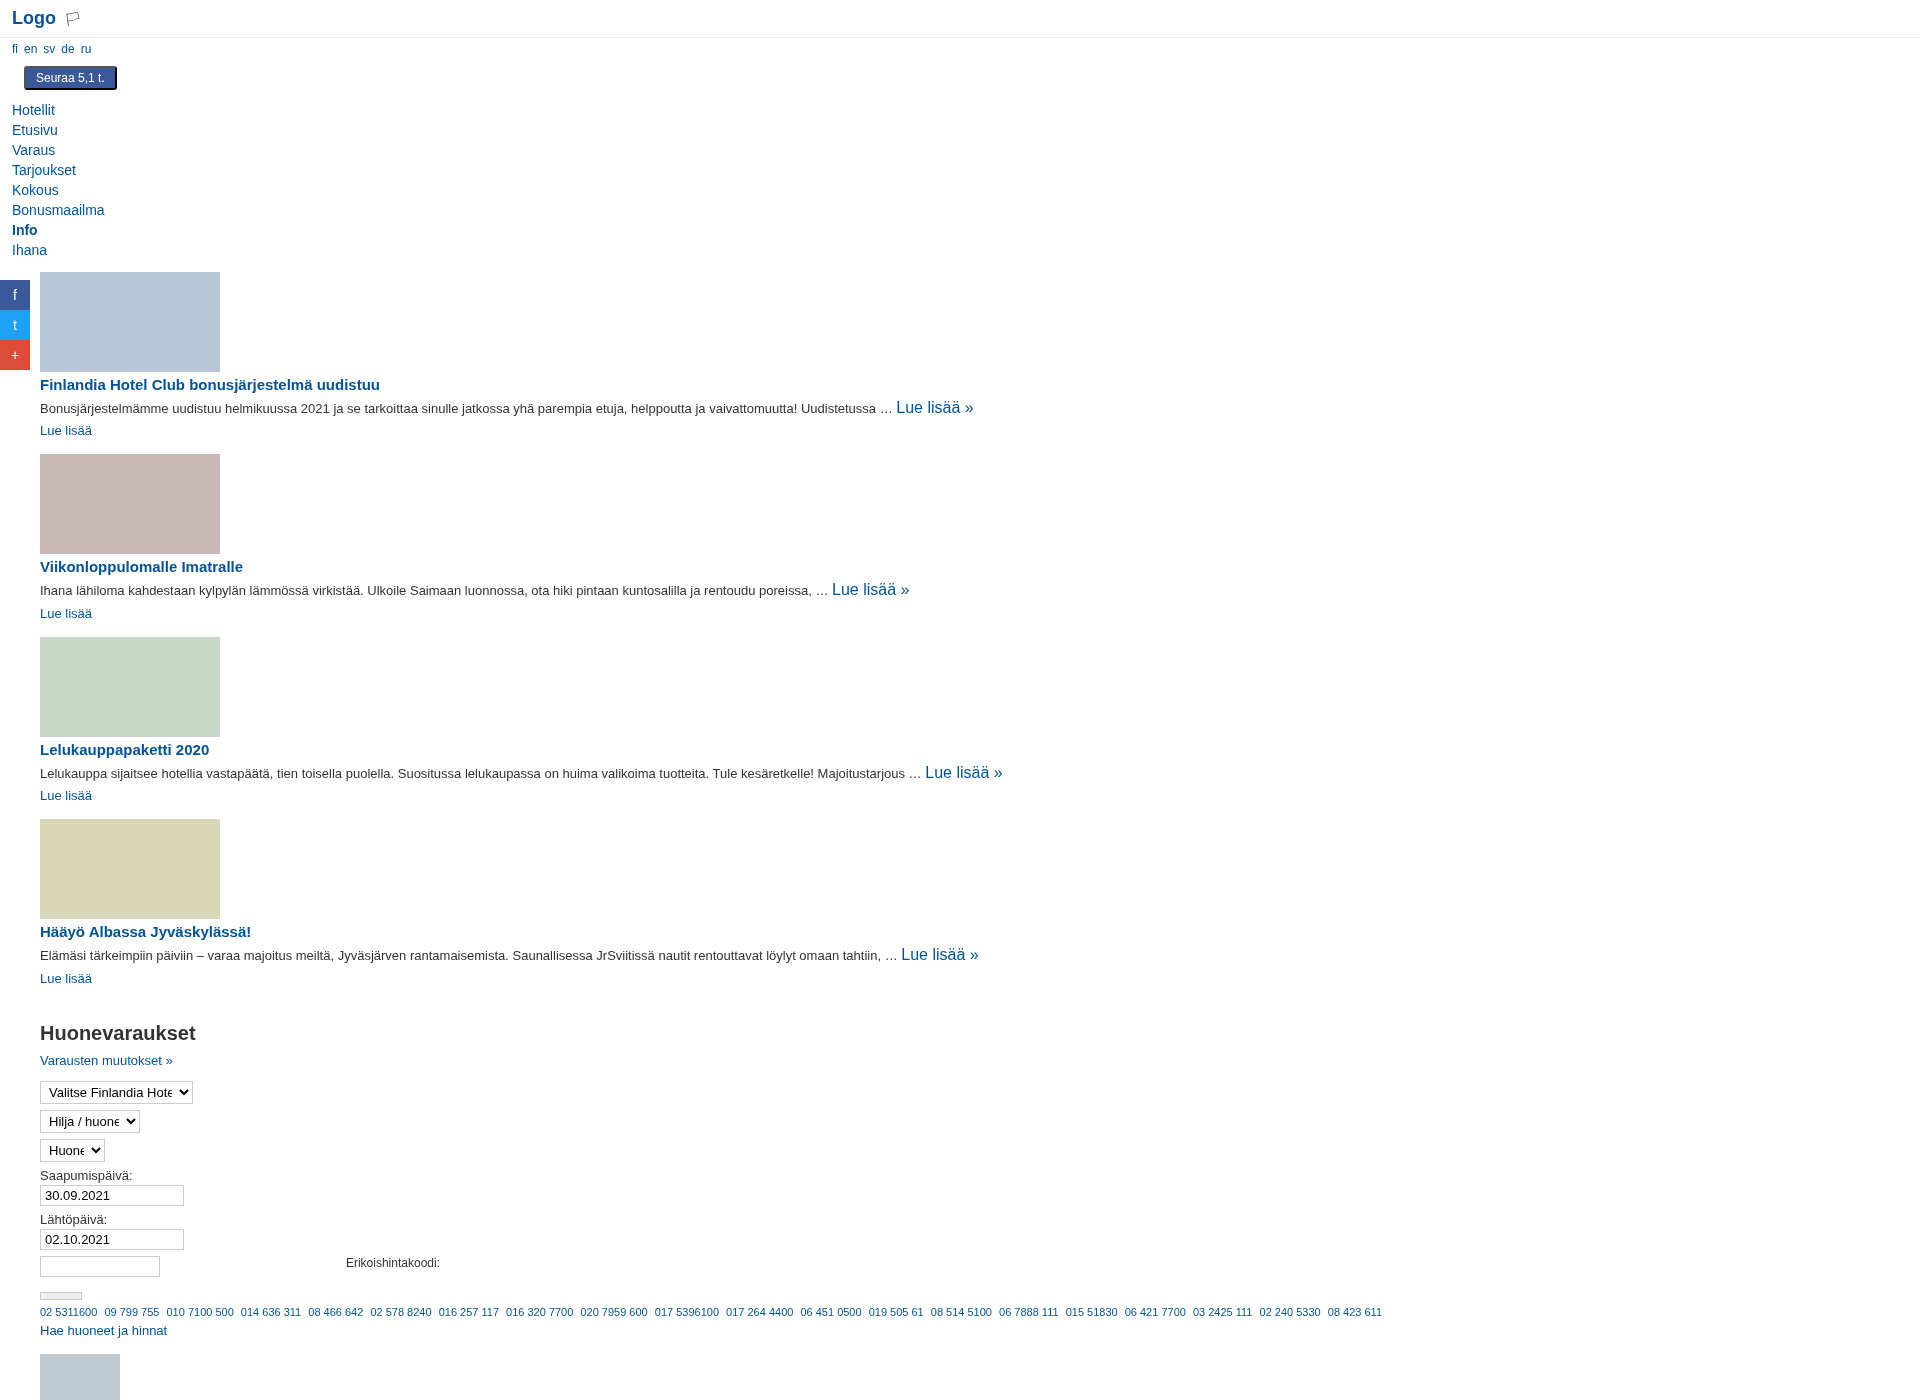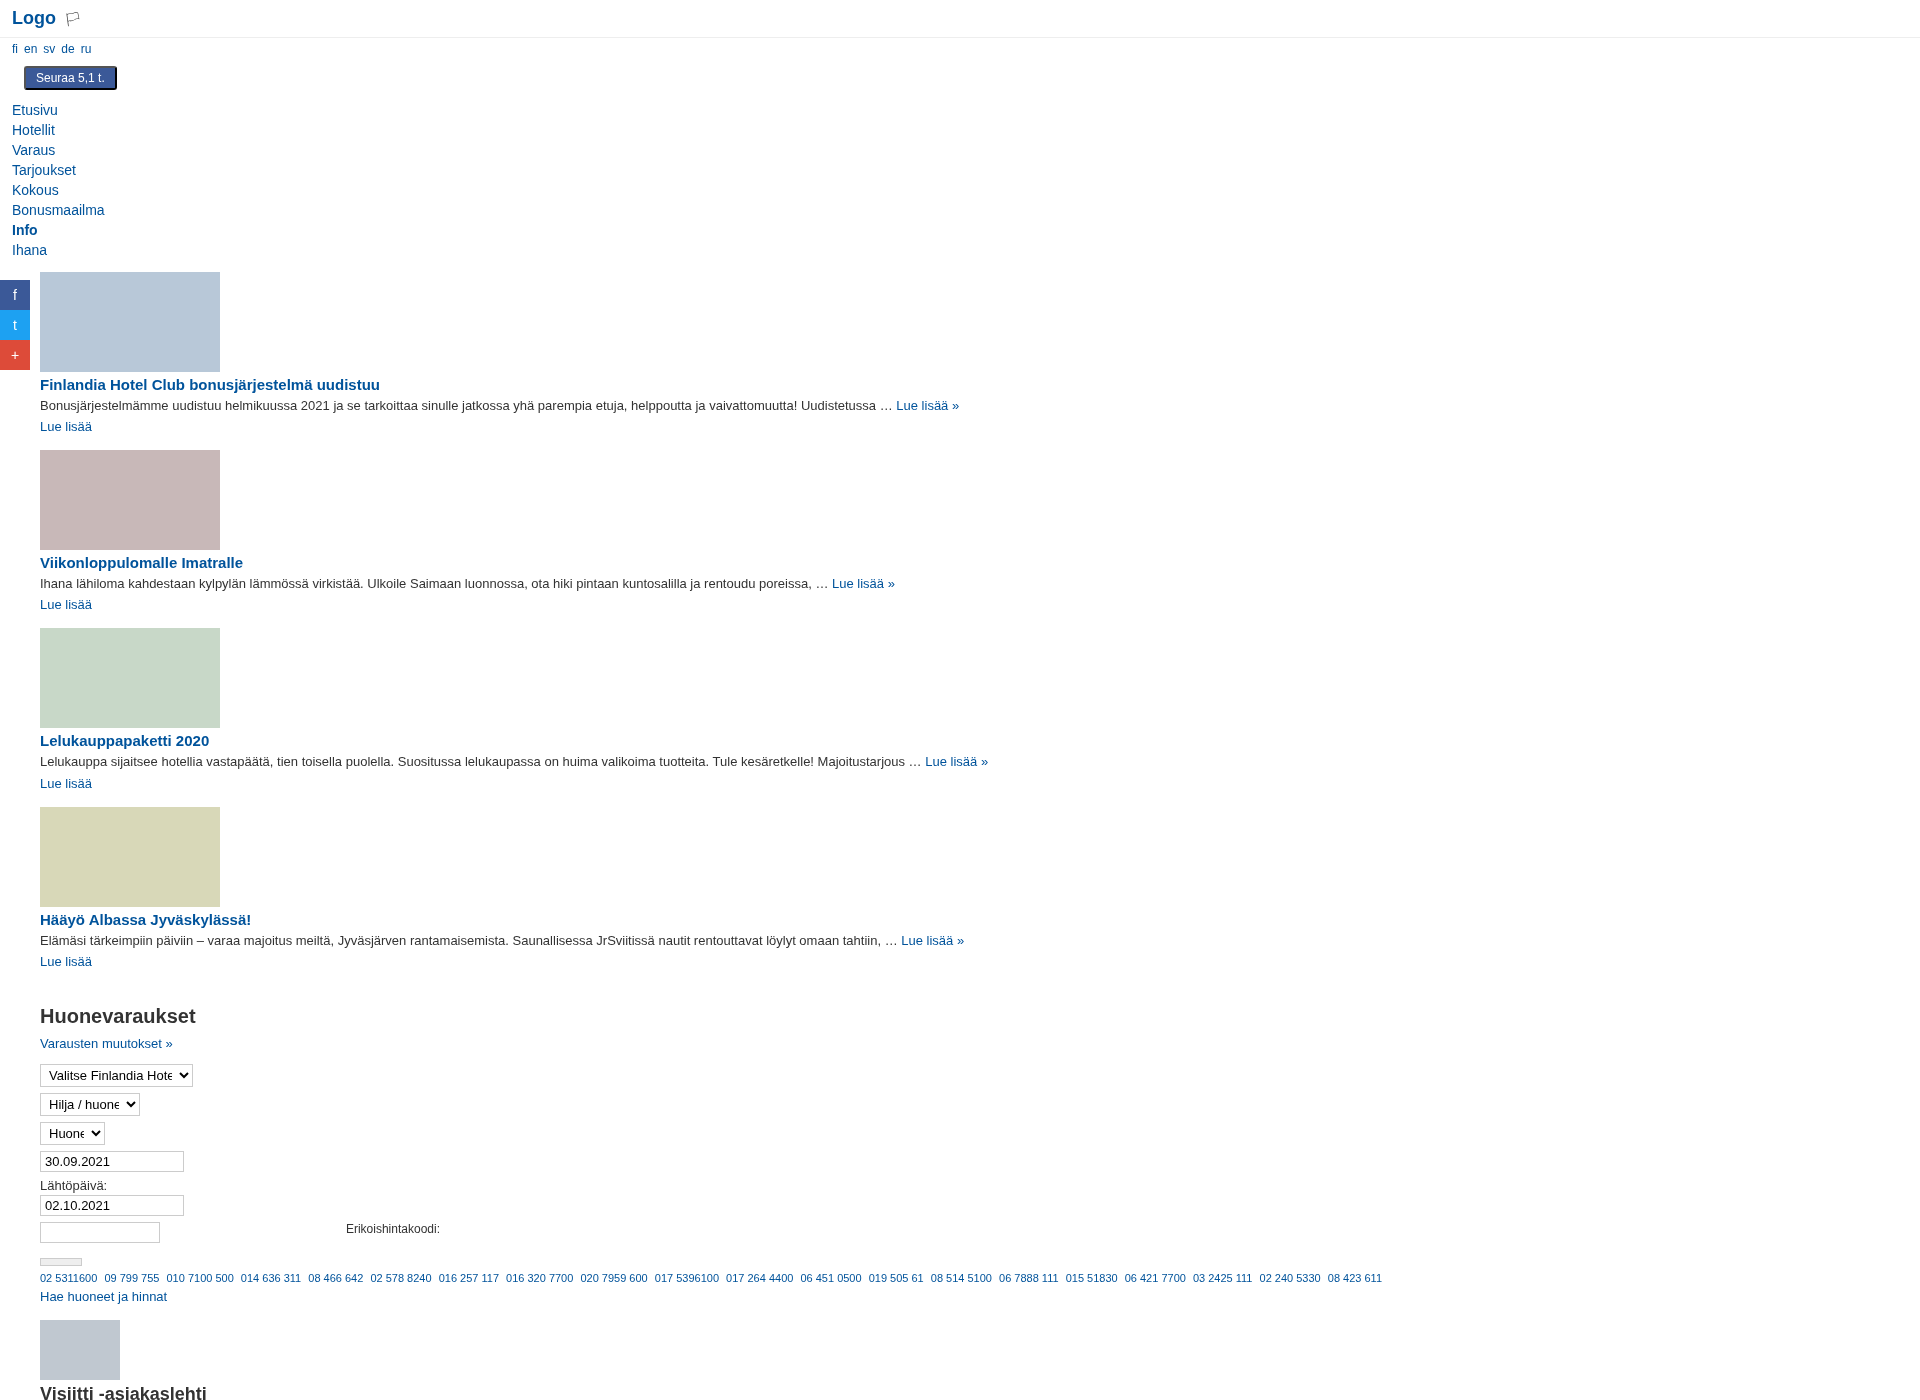--- a/index.html
+++ b/index.html
@@ -30,21 +30,21 @@
     .social-tw { background: #1da1f2; }
     .social-plus { background: #dd4b39; }
     
     
     .content { padding: 8px 12px 8px 40px; }
     
     
     .blog-item { margin-bottom: 16px; }
     .blog-title { color: #00539b; text-decoration: none; font-size: 15px; font-weight: bold; display: block; margin-bottom: 4px; }
     .blog-excerpt { font-size: 13px; color: #333; line-height: 1.4; margin-bottom: 4px; }
-    .read-more-inline { color: #00539b; text-decoration: none; font-size: 13px; }
+    .read-more-inline { color: #00539b; text-decoration: none; font-size: 16px; }
     .read-more { color: #00539b; text-decoration: none; font-size: 13px; display: block; }
     
     
     .section-title { font-size: 20px; font-weight: bold; color: #333; margin: 12px 0 8px 0; }
     
     
     .reservations { padding: 0 12px 0 40px; }
     .varausten-link { color: #00539b; text-decoration: none; font-size: 13px; display: block; margin-bottom: 6px; }
     
     .form-group { margin-bottom: 6px; }
@@ -100,22 +100,22 @@
   <span class="lang-item">de</span>
   <span class="lang-item">ru</span>
 </div>
 
 <div style="padding: 2px 12px;">
   <button class="follow-btn">Seuraa 5,1 t.</button>
 </div>
 
 <nav class="main-nav">
   <ul>
+    <li class="list-item"><a href="#">Hotellit</a></li>
     <li class="list-item"><a href="#">Etusivu</a></li>
-    <li class="list-item"><a href="#">Hotellit</a></li>
     <li class="list-item"><a href="#">Varaus</a></li>
     <li class="list-item"><a href="#">Tarjoukset</a></li>
     <li class="list-item"><a href="#">Kokous</a></li>
     <li class="list-item"><a href="#">Bonusmaailma</a></li>
     <li class="list-item"><a href="#" class="nav-item-info">Info</a></li>
     <li class="list-item"><a href="#">Ihana</a></li>
   </ul>
 </nav>
 
 <div class="content">
@@ -180,20 +180,21 @@
     </select>
   </div>
 
   <div class="form-group">
     <select class="huoneita-select">
       <option>Huoneita</option>
     </select>
   </div>
 
   <div class="form-group">
+    <label class="saapumis-label">Saapumispäivä:</label>
     <input type="text" class="date-input" value="30.09.2021" style="">
   </div>
 
   <div class="form-group">
     <label class="lahtopäivä-label">Lähtöpäivä:</label>
     <input type="text" class="date-input" value="02.10.2021" style="">
   </div>
 
   <div style="display:flex; justify-content: space-between; max-width: 400px;">
     <div class="form-group">

